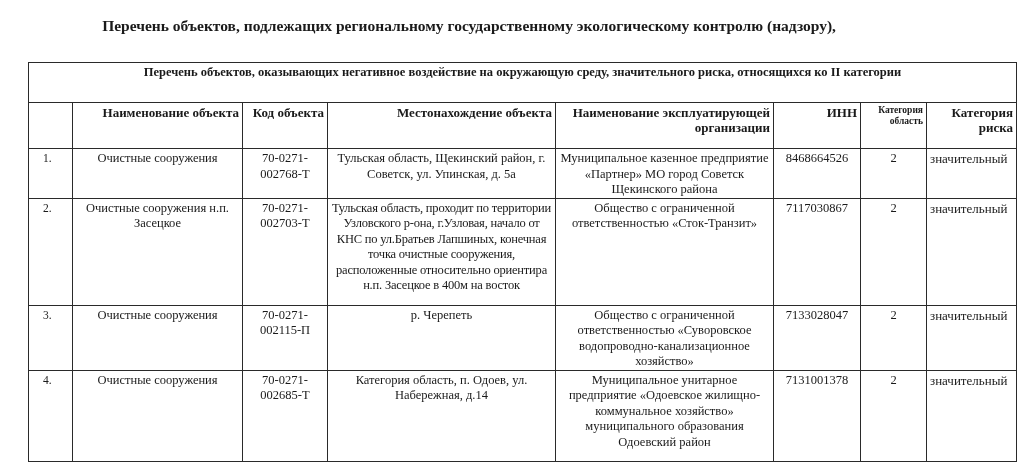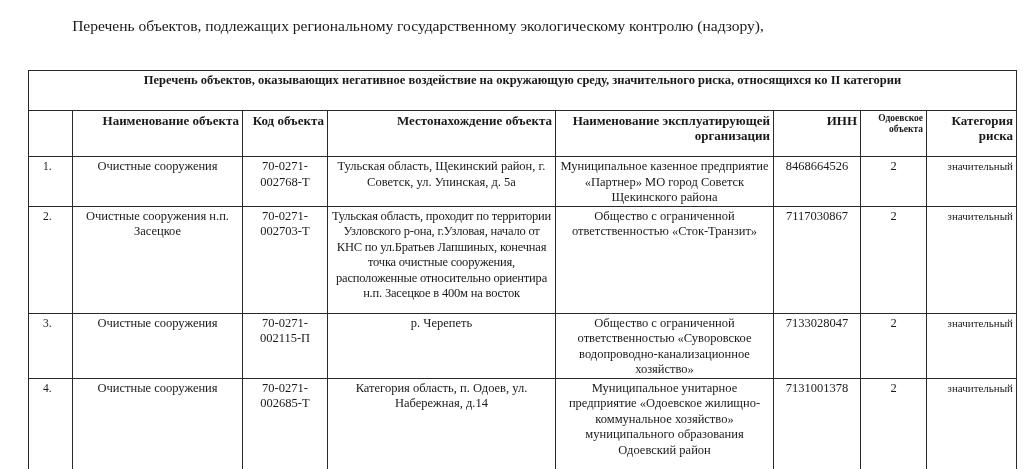--- a/index.html
+++ b/index.html
@@ -3,41 +3,41 @@
 <meta charset="utf-8">
 <style>
   html, body { margin: 0; padding: 0; background: #ffffff; }
   body {
     width: 1024px; height: 469px; position: relative; overflow: hidden;
     font-family: "Liberation Serif", "DejaVu Serif", serif;
     color: #1a1a1a;
   }
   .doc-title {
     position: absolute; left: 0; top: 16px; width: 836px;
-    text-align: center; font-weight: normal; font-size: 15.5px; line-height: 19px;
+    text-align: right; font-weight: bold; font-size: 15.5px; line-height: 19px;
   }
   .doc-title div { white-space: nowrap; }
   table.main {
-    position: absolute; left: 28px; top: 70px;
+    position: absolute; left: 28px; top: 62px;
     width: 988px; border-collapse: collapse; table-layout: fixed;
     font-size: 12.5px; line-height: 15.5px; font-family: Liberation Serif, serif;
   }
   table.main td, table.main th {
     border: 1.5px solid #2a2a2a; vertical-align: top; padding: 2px 3px 0 3px;
     overflow: hidden;
   }
   .section-row td {
     height: 37px; vertical-align: middle; text-align: center;
     font-weight: bold; font-size: 12.5px; padding-top: 4px;
   }
   .head-row th { height: 43px; font-weight: bold; text-align: right; font-size: 13px; line-height: 15px; }
   .head-row th.small { font-size: 9.5px; line-height: 11px; }
   .c { text-align: center; }
   .num { text-align: left; padding-left: 14px !important; font-size: 11.5px; }
-  .risk { font-size: 11px; text-align: right; }
+  .risk { font-size: 13px; text-align: left; }
   .tight { letter-spacing: -0.2px; }
 </style>
 </head>
 <body>
 
 <div class="doc-title">
   <div>Перечень объектов, подлежащих региональному государственному экологическому контролю (надзору),</div>
 </div>
 
 <table class="main">
@@ -55,21 +55,21 @@
       <tr class="section-row">
     <td colspan="8">Перечень объектов, оказывающих негативное  воздействие на окружающую среду, значительного риска, относящихся ко II категории</td>
   </tr>
   <tr class="head-row">
     <th></th>
     <th>Наименование объекта</th>
     <th>Код объекта</th>
     <th>Местонахождение объекта</th>
     <th>Наименование эксплуатирующей организации</th>
     <th>ИНН</th>
-    <th class="small">Одоевское объекта</th>
+    <th class="small">Категория область</th>
     <th>Категория риска</th>
   </tr>
 
   <tr style="height:48px">
     <td class="num">1.</td>
     <td class="c">Очистные сооружения</td>
     <td class="c">70-0271-002768-Т</td>
     <td class="c">Тульская область, Щекинский район, г. Советск, ул. Упинская, д. 5а</td>
     <td class="c">Муниципальное казенное предприятие  «Партнер» МО город Советск Щекинского района</td>
     <td class="c">8468664526</td>

